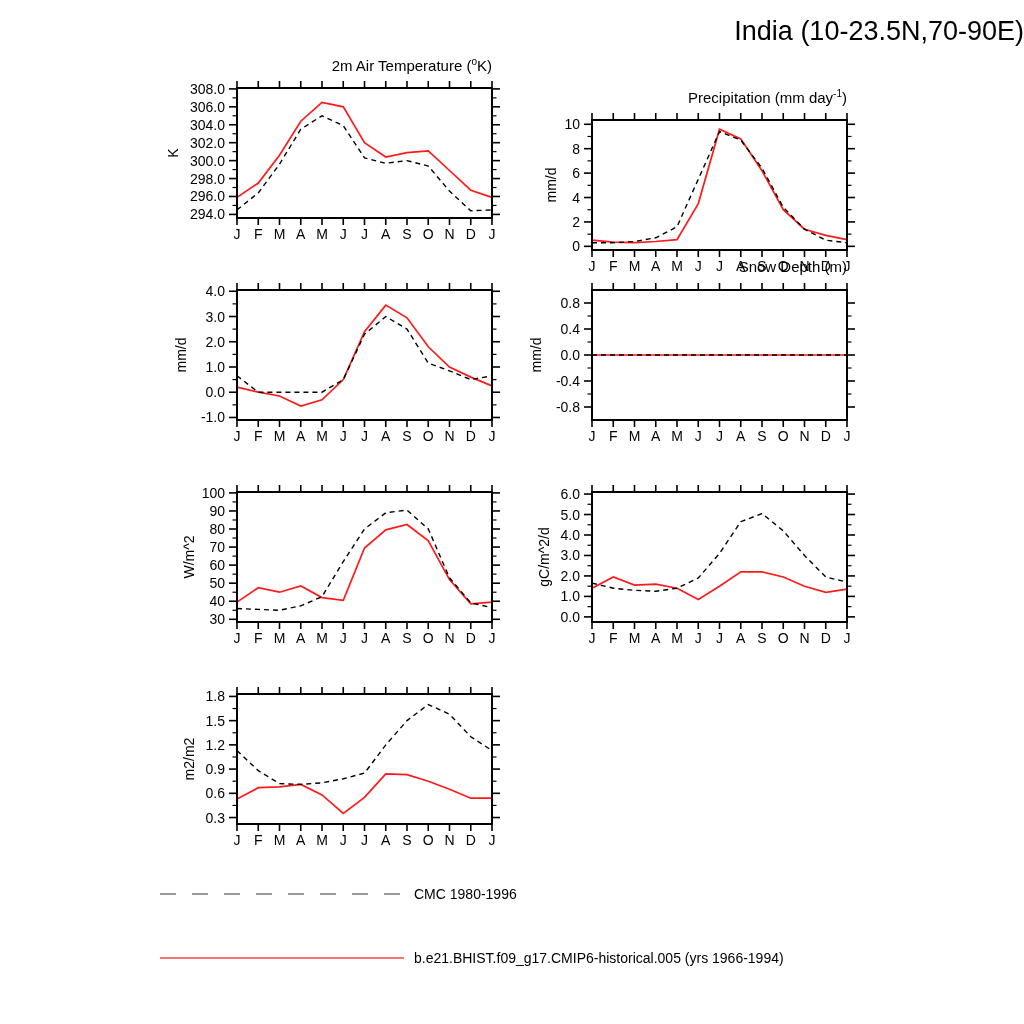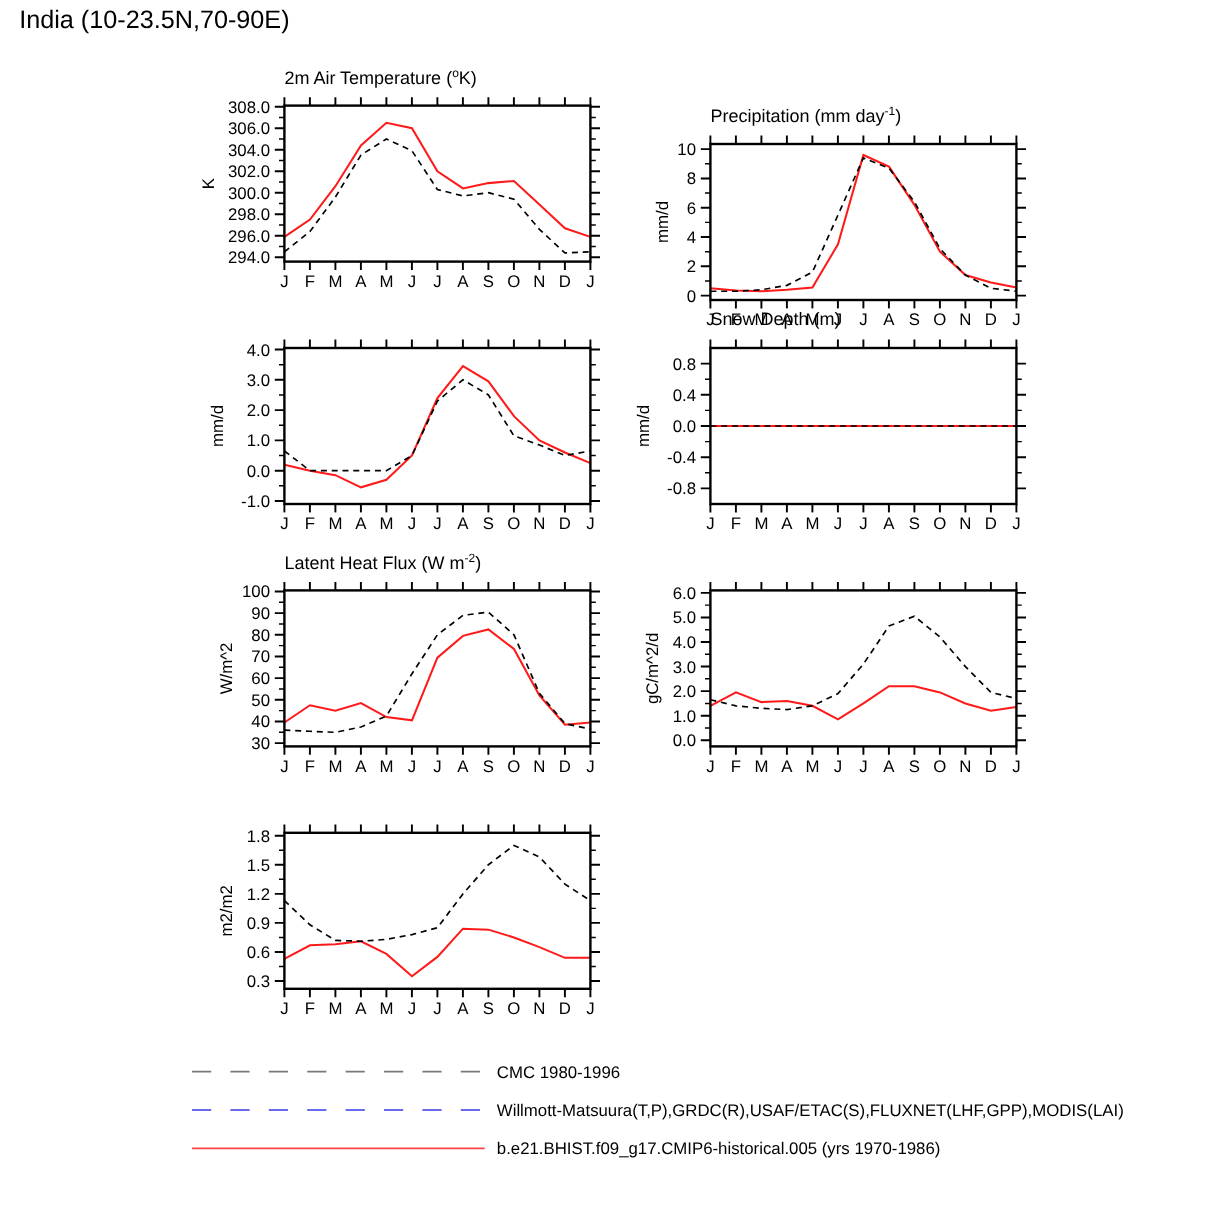--- a/index.html
+++ b/index.html
@@ -1,21 +1,21 @@
 <!DOCTYPE html>
 <html><head>
 <meta charset="utf-8">
 <style>
   html,body{margin:0;padding:0;background:#fff;}
   #page{position:relative;width:1024px;height:1024px;background:#ffffff;overflow:hidden;
         font-family:"Liberation Sans", sans-serif;color:#000;}
-  #main-title{position:absolute;left:16px;top:5px;width:1008px;text-align:left;
-              font-size:21px;letter-spacing:0px;}
+  #main-title{position:absolute;left:16px;top:16px;width:1008px;text-align:right;
+              font-size:27px;letter-spacing:0px;}
   .chart{position:absolute;width:370px;height:212px;}
-  .chart-title{position:absolute;left:75px;top:2px;width:255px;text-align:left;
+  .chart-title{position:absolute;left:75px;top:2px;width:255px;text-align:right;
                font-size:15px;white-space:nowrap;}
   .chart-title sup{font-size:10px;}
   .chart svg{position:absolute;left:0;top:26px;}
   .tick-label{font-size:14px;fill:#000;}
   .month-label{font-size:14px;fill:#000;}
   .y-unit{font-size:14px;fill:#000;}
   #legend{position:absolute;left:0;top:0;width:1024px;height:1024px;pointer-events:none;}
   .legend-row{position:absolute;left:160px;height:16px;white-space:nowrap;}
   .legend-row svg{vertical-align:middle;}
   .legend-label{font-size:14px;margin-left:10px;vertical-align:middle;}
@@ -328,21 +328,20 @@
           <line x1="308.75" y1="138" x2="308.75" y2="145" stroke="#000" stroke-width="1.6"></line>
           <line x1="308.75" y1="1" x2="308.75" y2="8" stroke="#000" stroke-width="1.6"></line>
           <text x="308.75" y="159" text-anchor="middle" class="month-label">D</text>
           <line x1="330" y1="138" x2="330" y2="145" stroke="#000" stroke-width="1.6"></line>
           <line x1="330" y1="1" x2="330" y2="8" stroke="#000" stroke-width="1.6"></line>
           <text x="330" y="159" text-anchor="middle" class="month-label">J</text>
           <text x="23.8" y="73" transform="rotate(-90 23.8 73)" text-anchor="middle" class="y-unit">mm/d</text>
         </svg>
       </div>
       <div class="chart" style="left:162px;top:458px;">
-        <div class="chart-title"><span>Latent Heat Flux (W m</span><sup>-2</sup><span>)</span></div>
         <svg width="370" height="178">
           <polyline points="75.0,118.1 96.3,103.7 117.5,108.2 138.8,101.9 160.0,113.6 181.3,116.3 202.5,64.0 223.8,45.9 245.0,40.5 266.3,56.8 287.5,95.6 308.8,119.9 330.0,118.1" fill="none" stroke="#ff1a1a" stroke-width="1.7"></polyline>
           <polyline points="75.0,124.5 96.3,125.4 117.5,126.3 138.8,121.8 160.0,112.7 181.3,77.5 202.5,45.0 223.8,28.8 245.0,26.1 266.3,45.0 287.5,93.8 308.8,119.0 330.0,123.6" fill="none" stroke="#000000" stroke-width="1.4" stroke-dasharray="5 4"></polyline>
           <rect x="75" y="8" width="255" height="130" fill="none" stroke="#000" stroke-width="2"></rect>
           <line x1="67" y1="135.29166666666669" x2="75" y2="135.29166666666669" stroke="#000" stroke-width="1.6"></line>
           <line x1="330" y1="135.29166666666669" x2="338" y2="135.29166666666669" stroke="#000" stroke-width="1.6"></line>
           <text x="63" y="140.29166666666669" text-anchor="end" class="tick-label">30</text>
           <line x1="67" y1="117.23611111111111" x2="75" y2="117.23611111111111" stroke="#000" stroke-width="1.6"></line>
           <line x1="330" y1="117.23611111111111" x2="338" y2="117.23611111111111" stroke="#000" stroke-width="1.6"></line>
           <text x="63" y="122.23611111111111" text-anchor="end" class="tick-label">40</text>
@@ -573,20 +572,17 @@
           <line x1="330" y1="1" x2="330" y2="8" stroke="#000" stroke-width="1.6"></line>
           <text x="330" y="159" text-anchor="middle" class="month-label">J</text>
           <text x="31.6" y="73" transform="rotate(-90 31.6 73)" text-anchor="middle" class="y-unit">m2/m2</text>
         </svg>
       </div>
     </div>
   <div id="legend">
       <div class="legend-row" style="top:884px;"><svg width="244" height="10">
           <line x1="0" y1="5" x2="244" y2="5" stroke="#787878" stroke-width="1.6" stroke-dasharray="16 16"></line>
         </svg><span class="legend-label">CMC 1980-1996</span></div>
-      <div class="legend-row" style="top:916px;"><svg width="244" height="10">
-          <line x1="0" y1="5" x2="244" y2="5" stroke="#6a6aee" stroke-width="1.6" stroke-dasharray="16 16"></line>
-        </svg><span class="legend-label">Willmott-Matsuura(T,P),GRDC(R),USAF/ETAC(S),FLUXNET(LHF,GPP),MODIS(LAI)</span></div>
       <div class="legend-row" style="top:948px;"><svg width="244" height="10">
           <line x1="0" y1="5" x2="244" y2="5" stroke="#ff4444" stroke-width="1.6"></line>
-        </svg><span class="legend-label">b.e21.BHIST.f09_g17.CMIP6-historical.005 (yrs 1970-1986)</span></div>
+        </svg><span class="legend-label">b.e21.BHIST.f09_g17.CMIP6-historical.005 (yrs 1966-1994)</span></div>
     </div>
 </div>
 
 </body></html>

